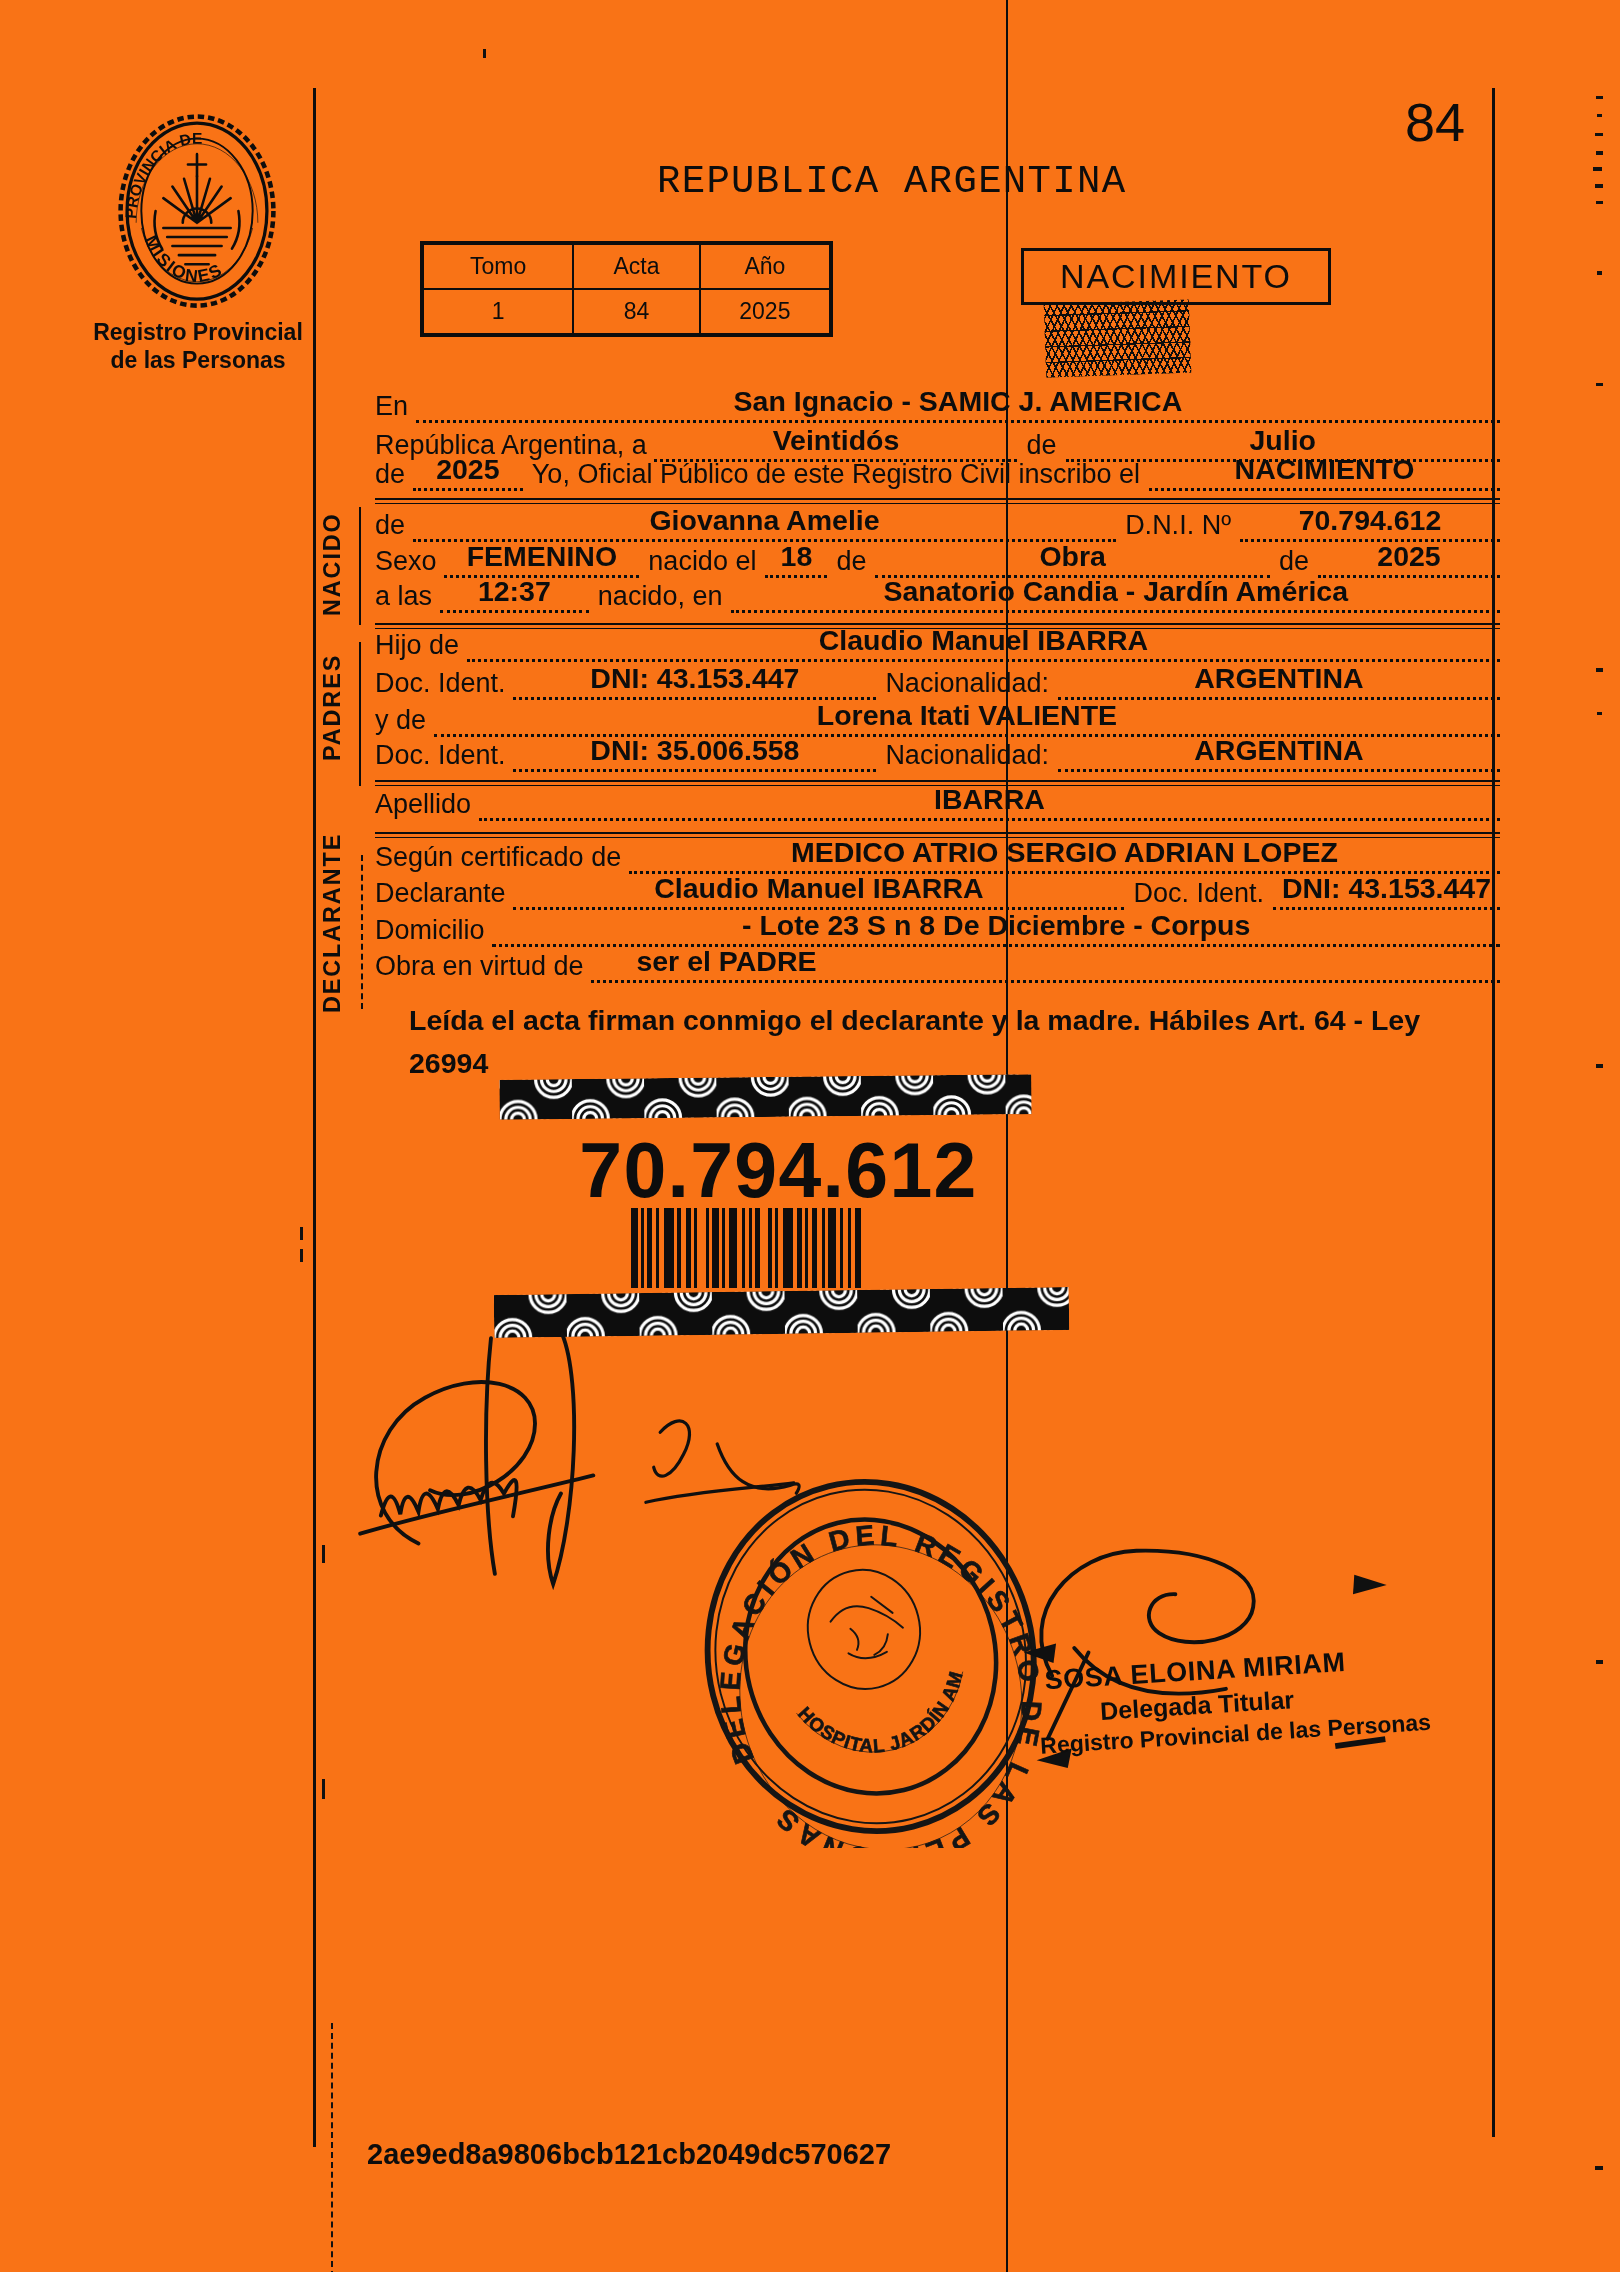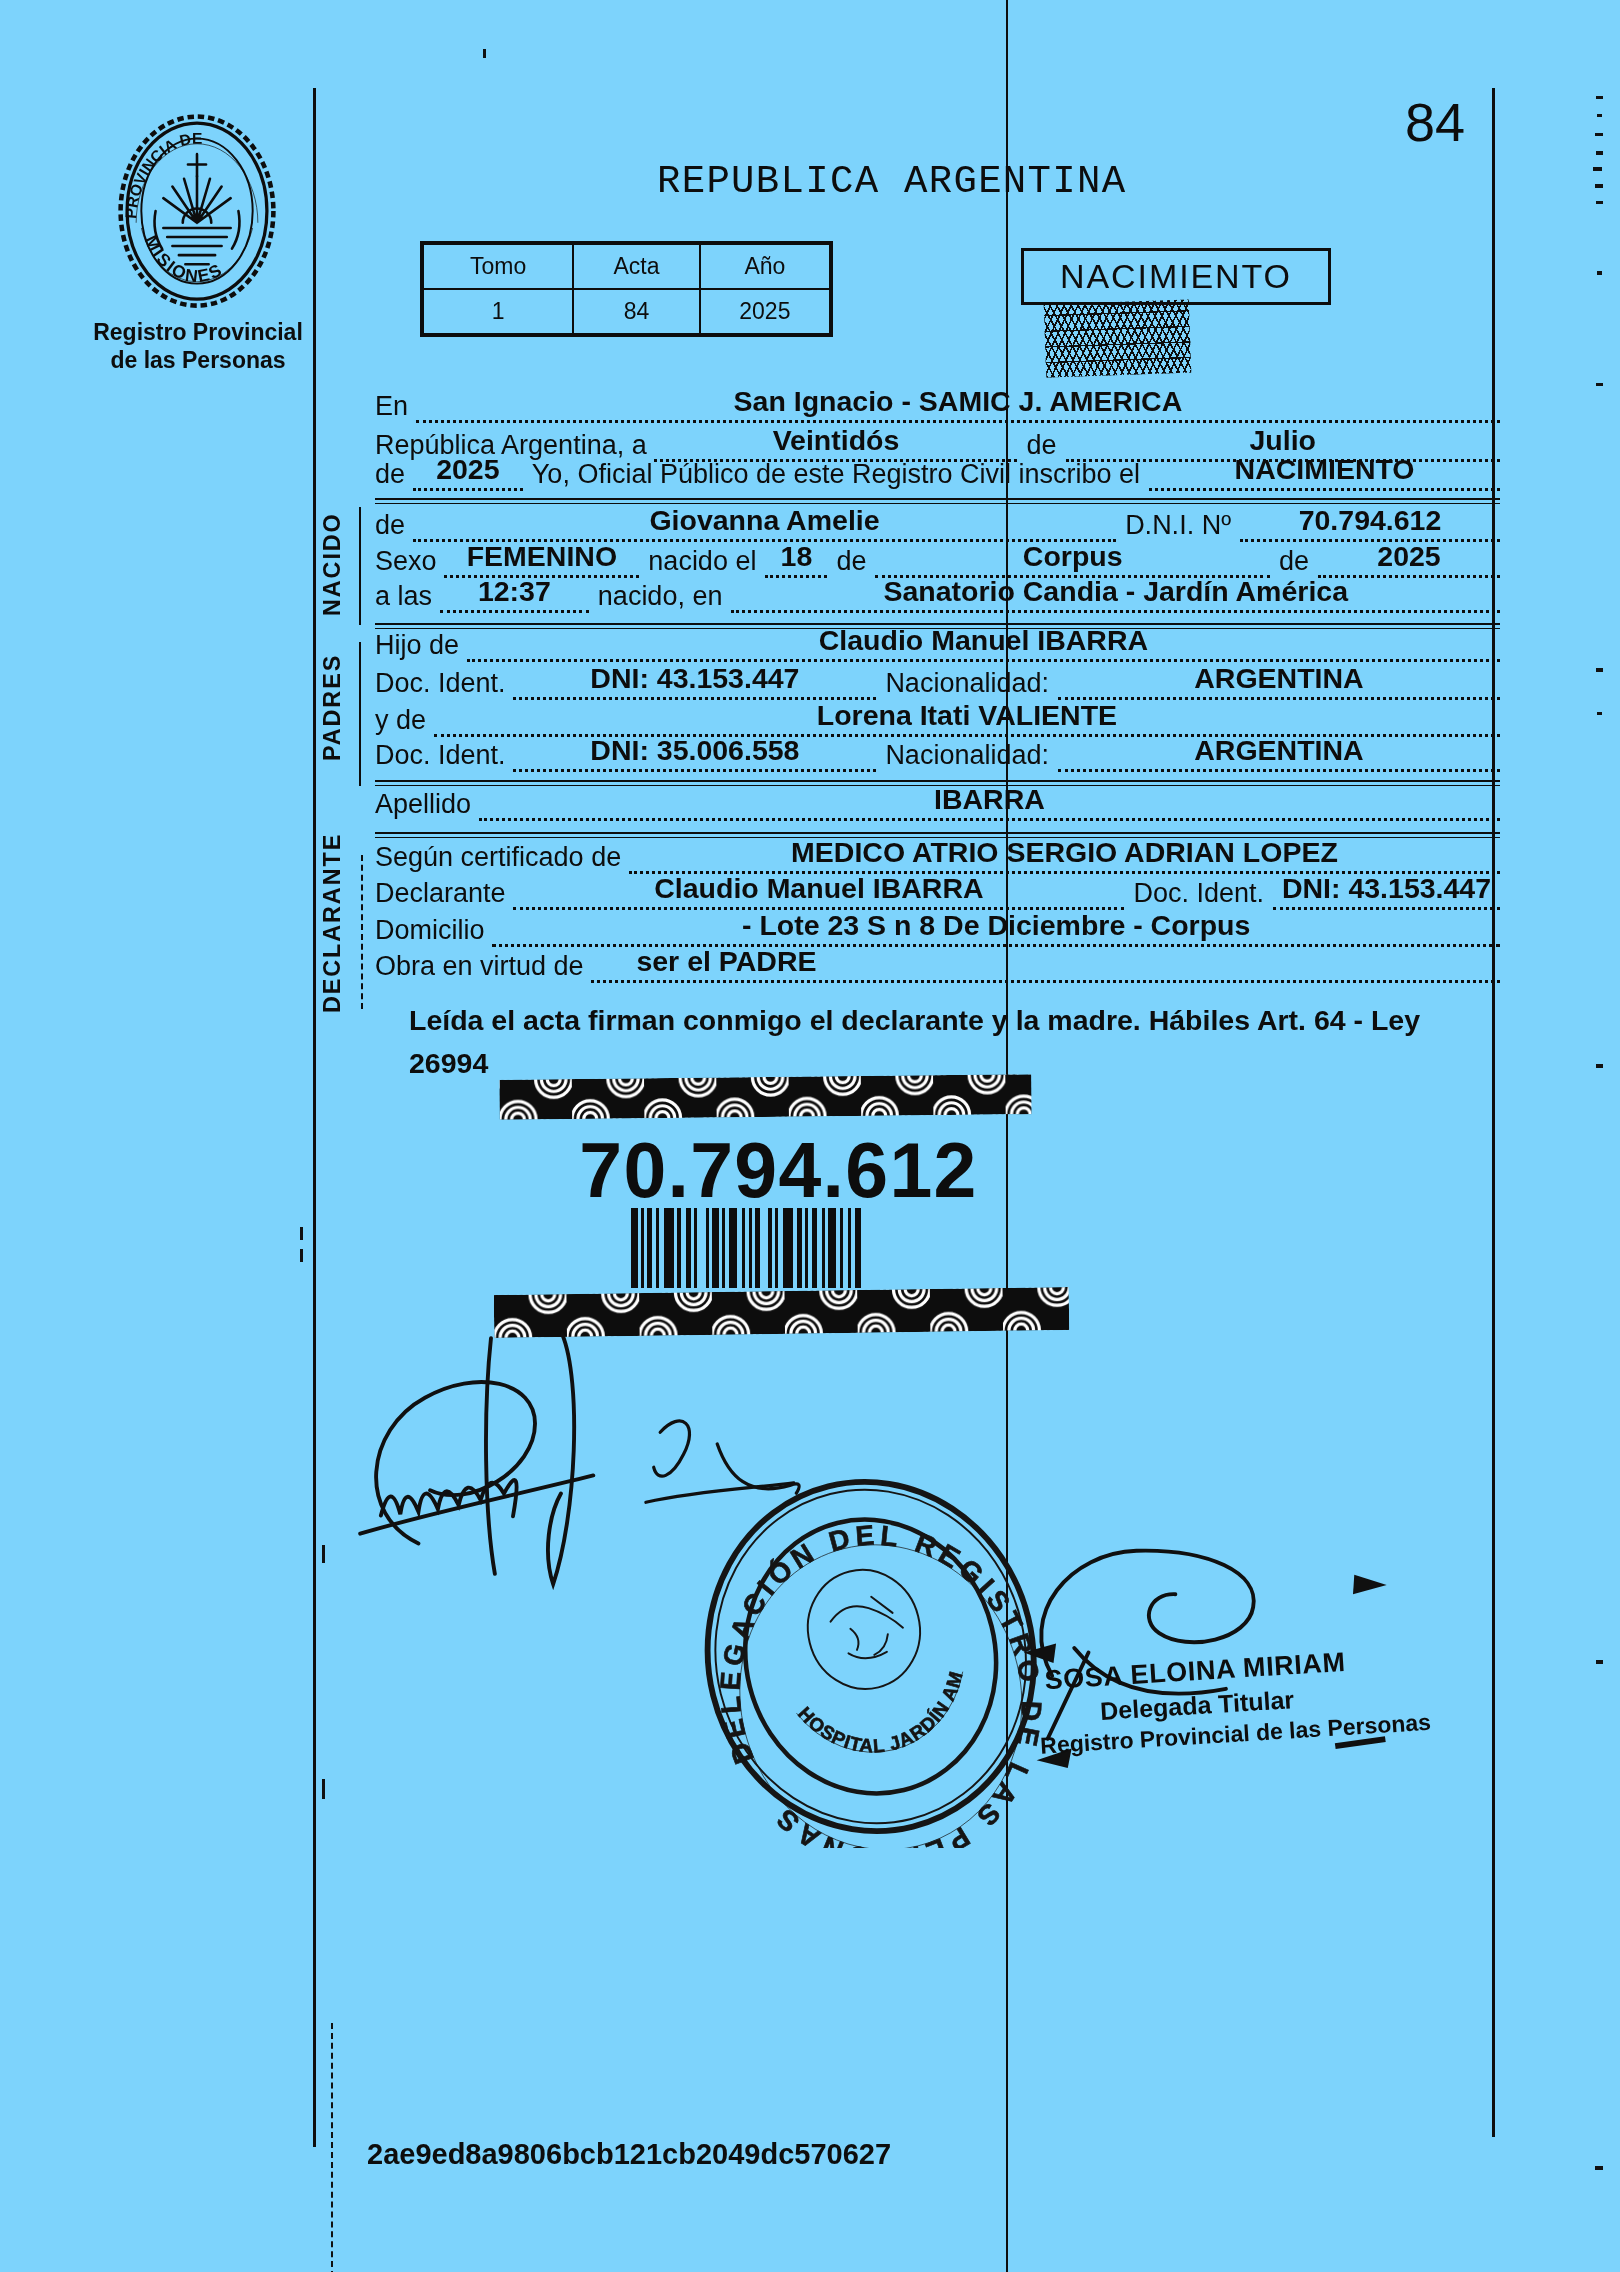--- a/index.html
+++ b/index.html
@@ -1,16 +1,16 @@
 <!DOCTYPE html>
 <html style="font-size:10.4px"><head>
 <meta charset="utf-8">
 <style>
   html,body{margin:0;padding:0;background:#e8e8e8;}
-  #page{position:relative;width:1621px;height:2273px;background:#7dd3fc;overflow:hidden;
+  #page{position:relative;width:1621px;height:2273px;background:#f97316;overflow:hidden;
         font-family:"Liberation Sans",sans-serif;color:#0d0d0d;}
   .abs{position:absolute;}
   .vline{position:absolute;background:#0e0e0e;}
   
   .row{position:absolute;left:375px;width:1125px;height:38px;display:flex;align-items:flex-end;}
   .lbl{font-size:27px;white-space:nowrap;padding:0 7.8px 2.6px 0;line-height:1;}
   .lbl.mid{padding:0 9px 2.6px 9px;}
   .fld{flex:1 1 auto;border-bottom:3.2px dotted #0d0d0d;text-align:center;font-weight:bold;
        font-size:28.5px;line-height:1.05;white-space:nowrap;padding-bottom:2.6px;min-width:26px;}
   .fld.fx{flex:0 0 auto;}
@@ -124,21 +124,21 @@
     <span class="fld">Giovanna Amelie</span>
     <span class="lbl mid">D.N.I. Nº</span>
     <span class="fld fx" style="flex:0 0 260px;">70.794.612</span>
   </div>
   <div class="row" style="top:540px;">
     <span class="lbl">Sexo</span>
     <span class="fld fx" style="flex:0 0 195px;">FEMENINO</span>
     <span class="lbl mid">nacido el</span>
     <span class="fld fx" style="flex:0 0 62px;">18</span>
     <span class="lbl mid">de</span>
-    <span class="fld">Corpus</span>
+    <span class="fld">Obra</span>
     <span class="lbl mid">de</span>
     <span class="fld fx" style="flex:0 0 182px;">2025</span>
   </div>
   <div class="row" style="top:575px;">
     <span class="lbl">a las</span>
     <span class="fld fx" style="flex:0 0 149px;">12:37</span>
     <span class="lbl mid">nacido, en</span>
     <span class="fld">Sanatorio Candia - Jardín América</span>
   </div>
   <div class="rule" style="top:623px;"></div>

